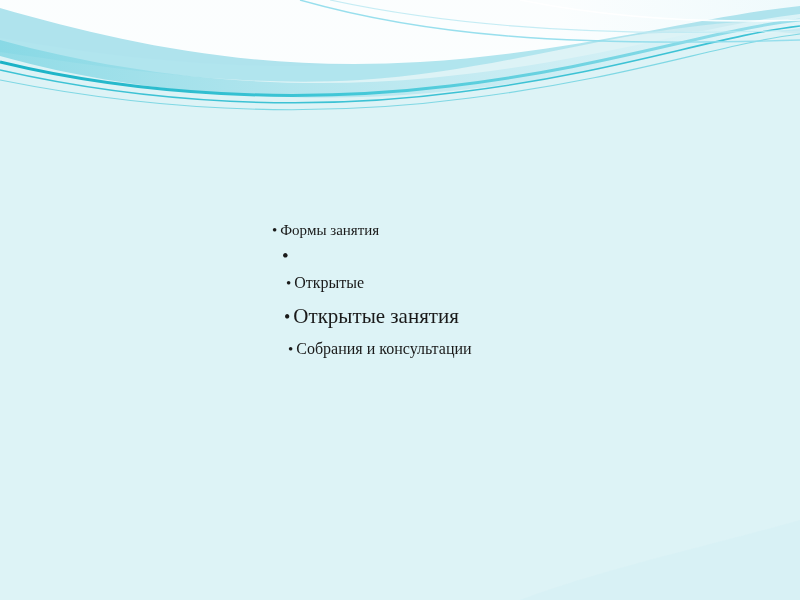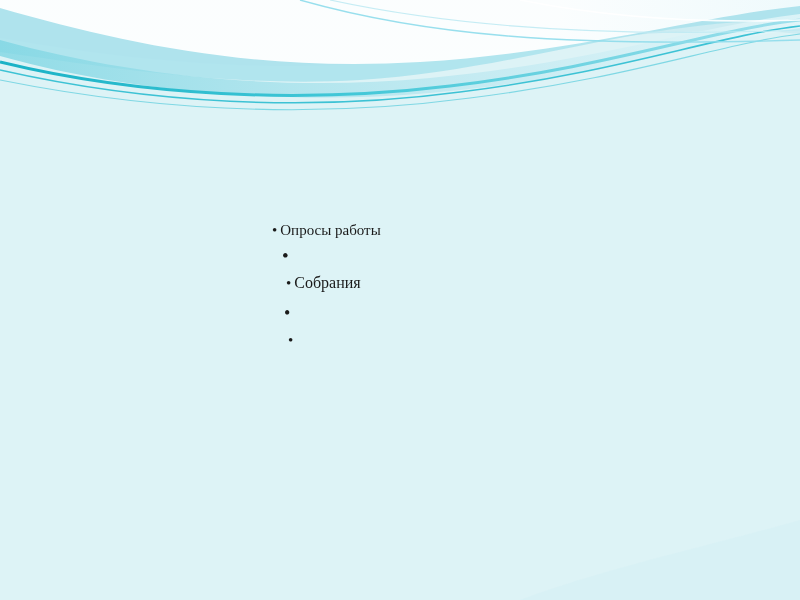--- a/index.html
+++ b/index.html
@@ -102,34 +102,36 @@
     <path d="M330,0 C450,26 600,38 800,30" fill="none" stroke="#bfeaf3" stroke-width="1.2" opacity="0.9"></path>
     <path d="M520,0 C600,16 690,24 800,20" fill="none" stroke="#ffffff" stroke-width="1.6" opacity="0.9"></path>
 
     <path d="M800,600 L800,520 C700,548 600,570 520,600 Z" fill="#d6f0f5" opacity="0.6"></path>
   </svg>
 
   <div class="content">
 
     <div class="bullet-line line-1">
       <span class="bullet-dot">•</span>
-      <span>Опросы работы</span>
+      <span>Формы занятия</span>
     </div>
 
     <div class="bullet-line line-2">
       <span class="bullet-dot">•</span>
     </div>
 
     <div class="bullet-line line-3">
       <span class="bullet-dot">•</span>
-      <span>Собрания</span>
+      <span>Открытые</span>
     </div>
 
     <div class="bullet-line line-4">
       <span class="bullet-dot">•</span>
+      <span>Открытые занятия</span>
     </div>
 
     <div class="bullet-line line-5">
       <span class="bullet-dot">•</span>
+      <span>Собрания и консультации</span>
     </div>
 
   </div>
 </div>
 
 </body></html>

